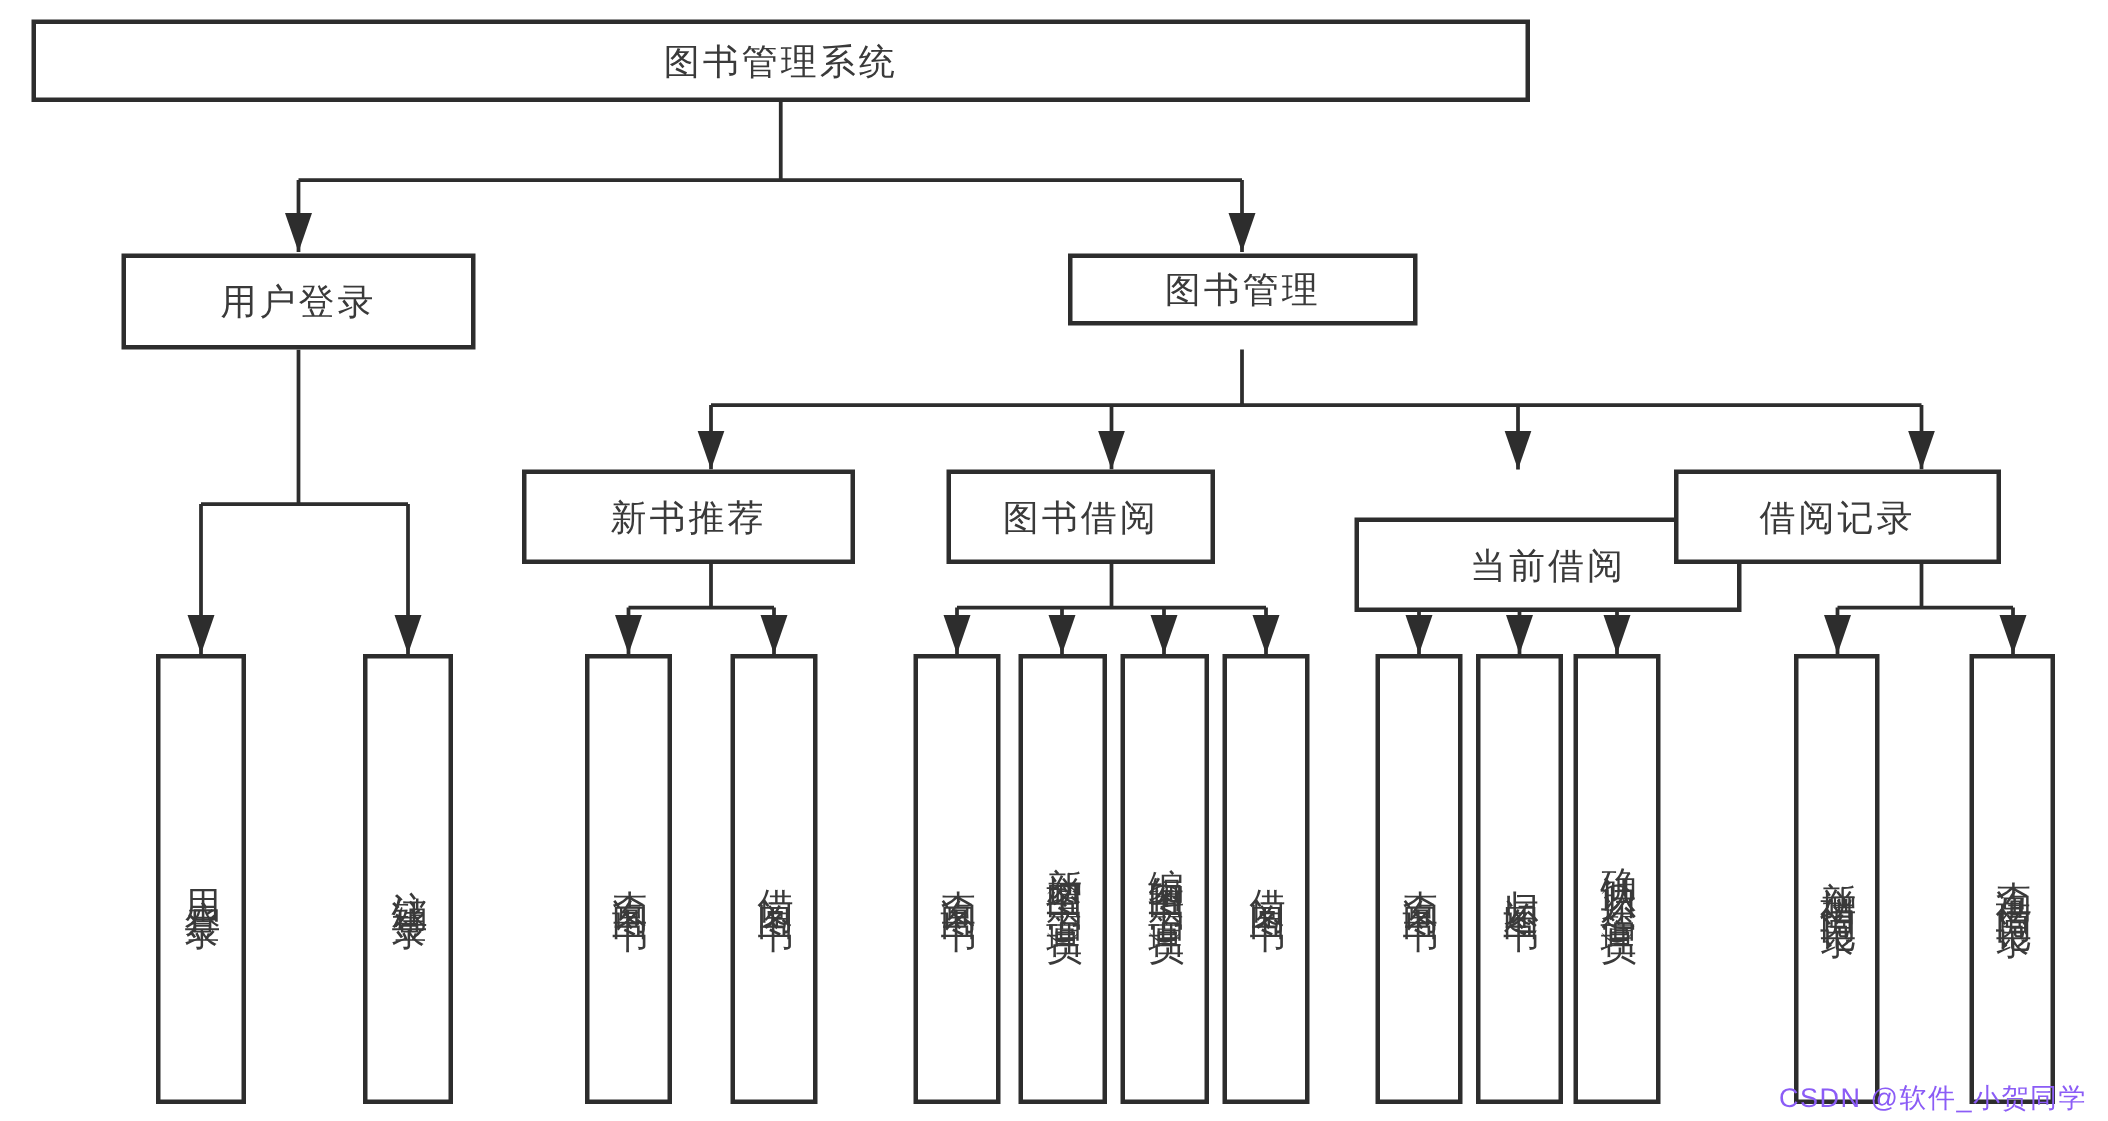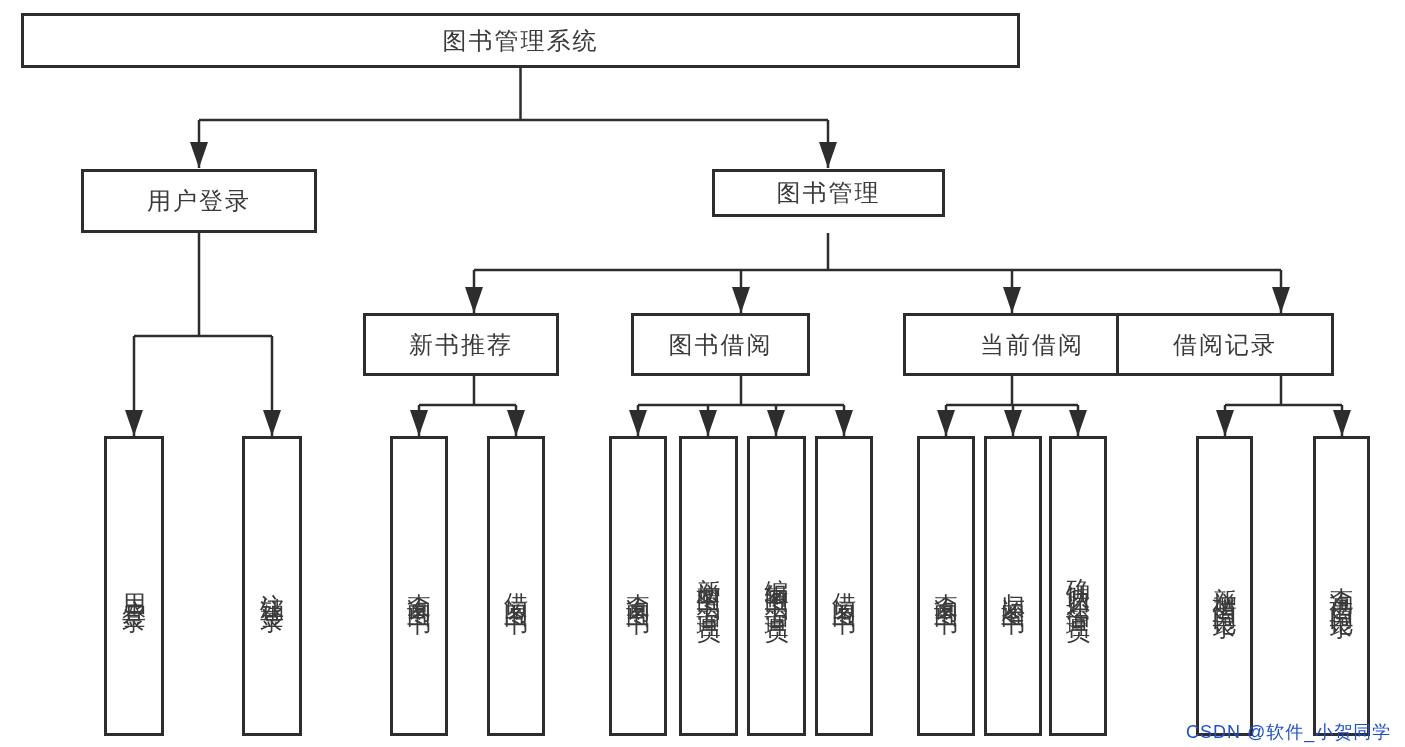--- a/index.html
+++ b/index.html
@@ -20,41 +20,41 @@
     writing-mode:vertical-rl;text-orientation:mixed;
     font-size:24px;letter-spacing:6px;line-height:1;color:#3a3a3a;
   }
   
   .n-root{left:21px;top:13px;width:999px;height:55px;}
   
   .n-userlogin{left:81px;top:169px;width:236px;height:64px;}
   .n-bookmgmt{left:712px;top:169px;width:233px;height:48px;}
   
   .n-l3{top:313px;height:63px;}
-  .n-newbook{left:363px;width:196px;}
+  .n-newbook{left:348px;width:222px;}
   .n-borrow{left:631px;width:179px;}
-  .n-current{left:903px;width:258px;}
+  .n-current{left:903px;width:258px;margin-top:32px;}
   .n-records{left:1116px;width:218px;justify-content:center;}
   
   .l-1a{left:104px;width:60px;}
   .l-1b{left:242px;width:60px;}
   .l-2a{left:390px;width:58px;}
   .l-2b{left:487px;width:58px;}
   .l-3a{left:609px;width:58px;}
   .l-3b{left:679px;width:59px;}
   .l-3c{left:747px;width:59px;}
   .l-3d{left:815px;width:58px;}
   .l-4a{left:917px;width:58px;}
   .l-4b{left:984px;width:58px;}
   .l-4c{left:1049px;width:58px;}
   .l-5a{left:1196px;width:57px;}
   .l-5b{left:1313px;width:57px;}
   .watermark{
     position:absolute;left:1186px;top:720px;z-index:10;
-    font-size:18px;color:#1d4ed8;letter-spacing:1px;white-space:nowrap;
+    font-size:18px;color:#8b5cf6;letter-spacing:1px;white-space:nowrap;
   }
 </style>
 </head>
 <body>
 
 <div class="canvas">
 
   <svg class="wires" width="1405" height="747" viewBox="0 0 1405 747" xmlns="http://www.w3.org/2000/svg">
     <defs>
       <marker id="arrow" markerUnits="userSpaceOnUse" markerWidth="28" markerHeight="20" refX="26" refY="9" orient="auto">

